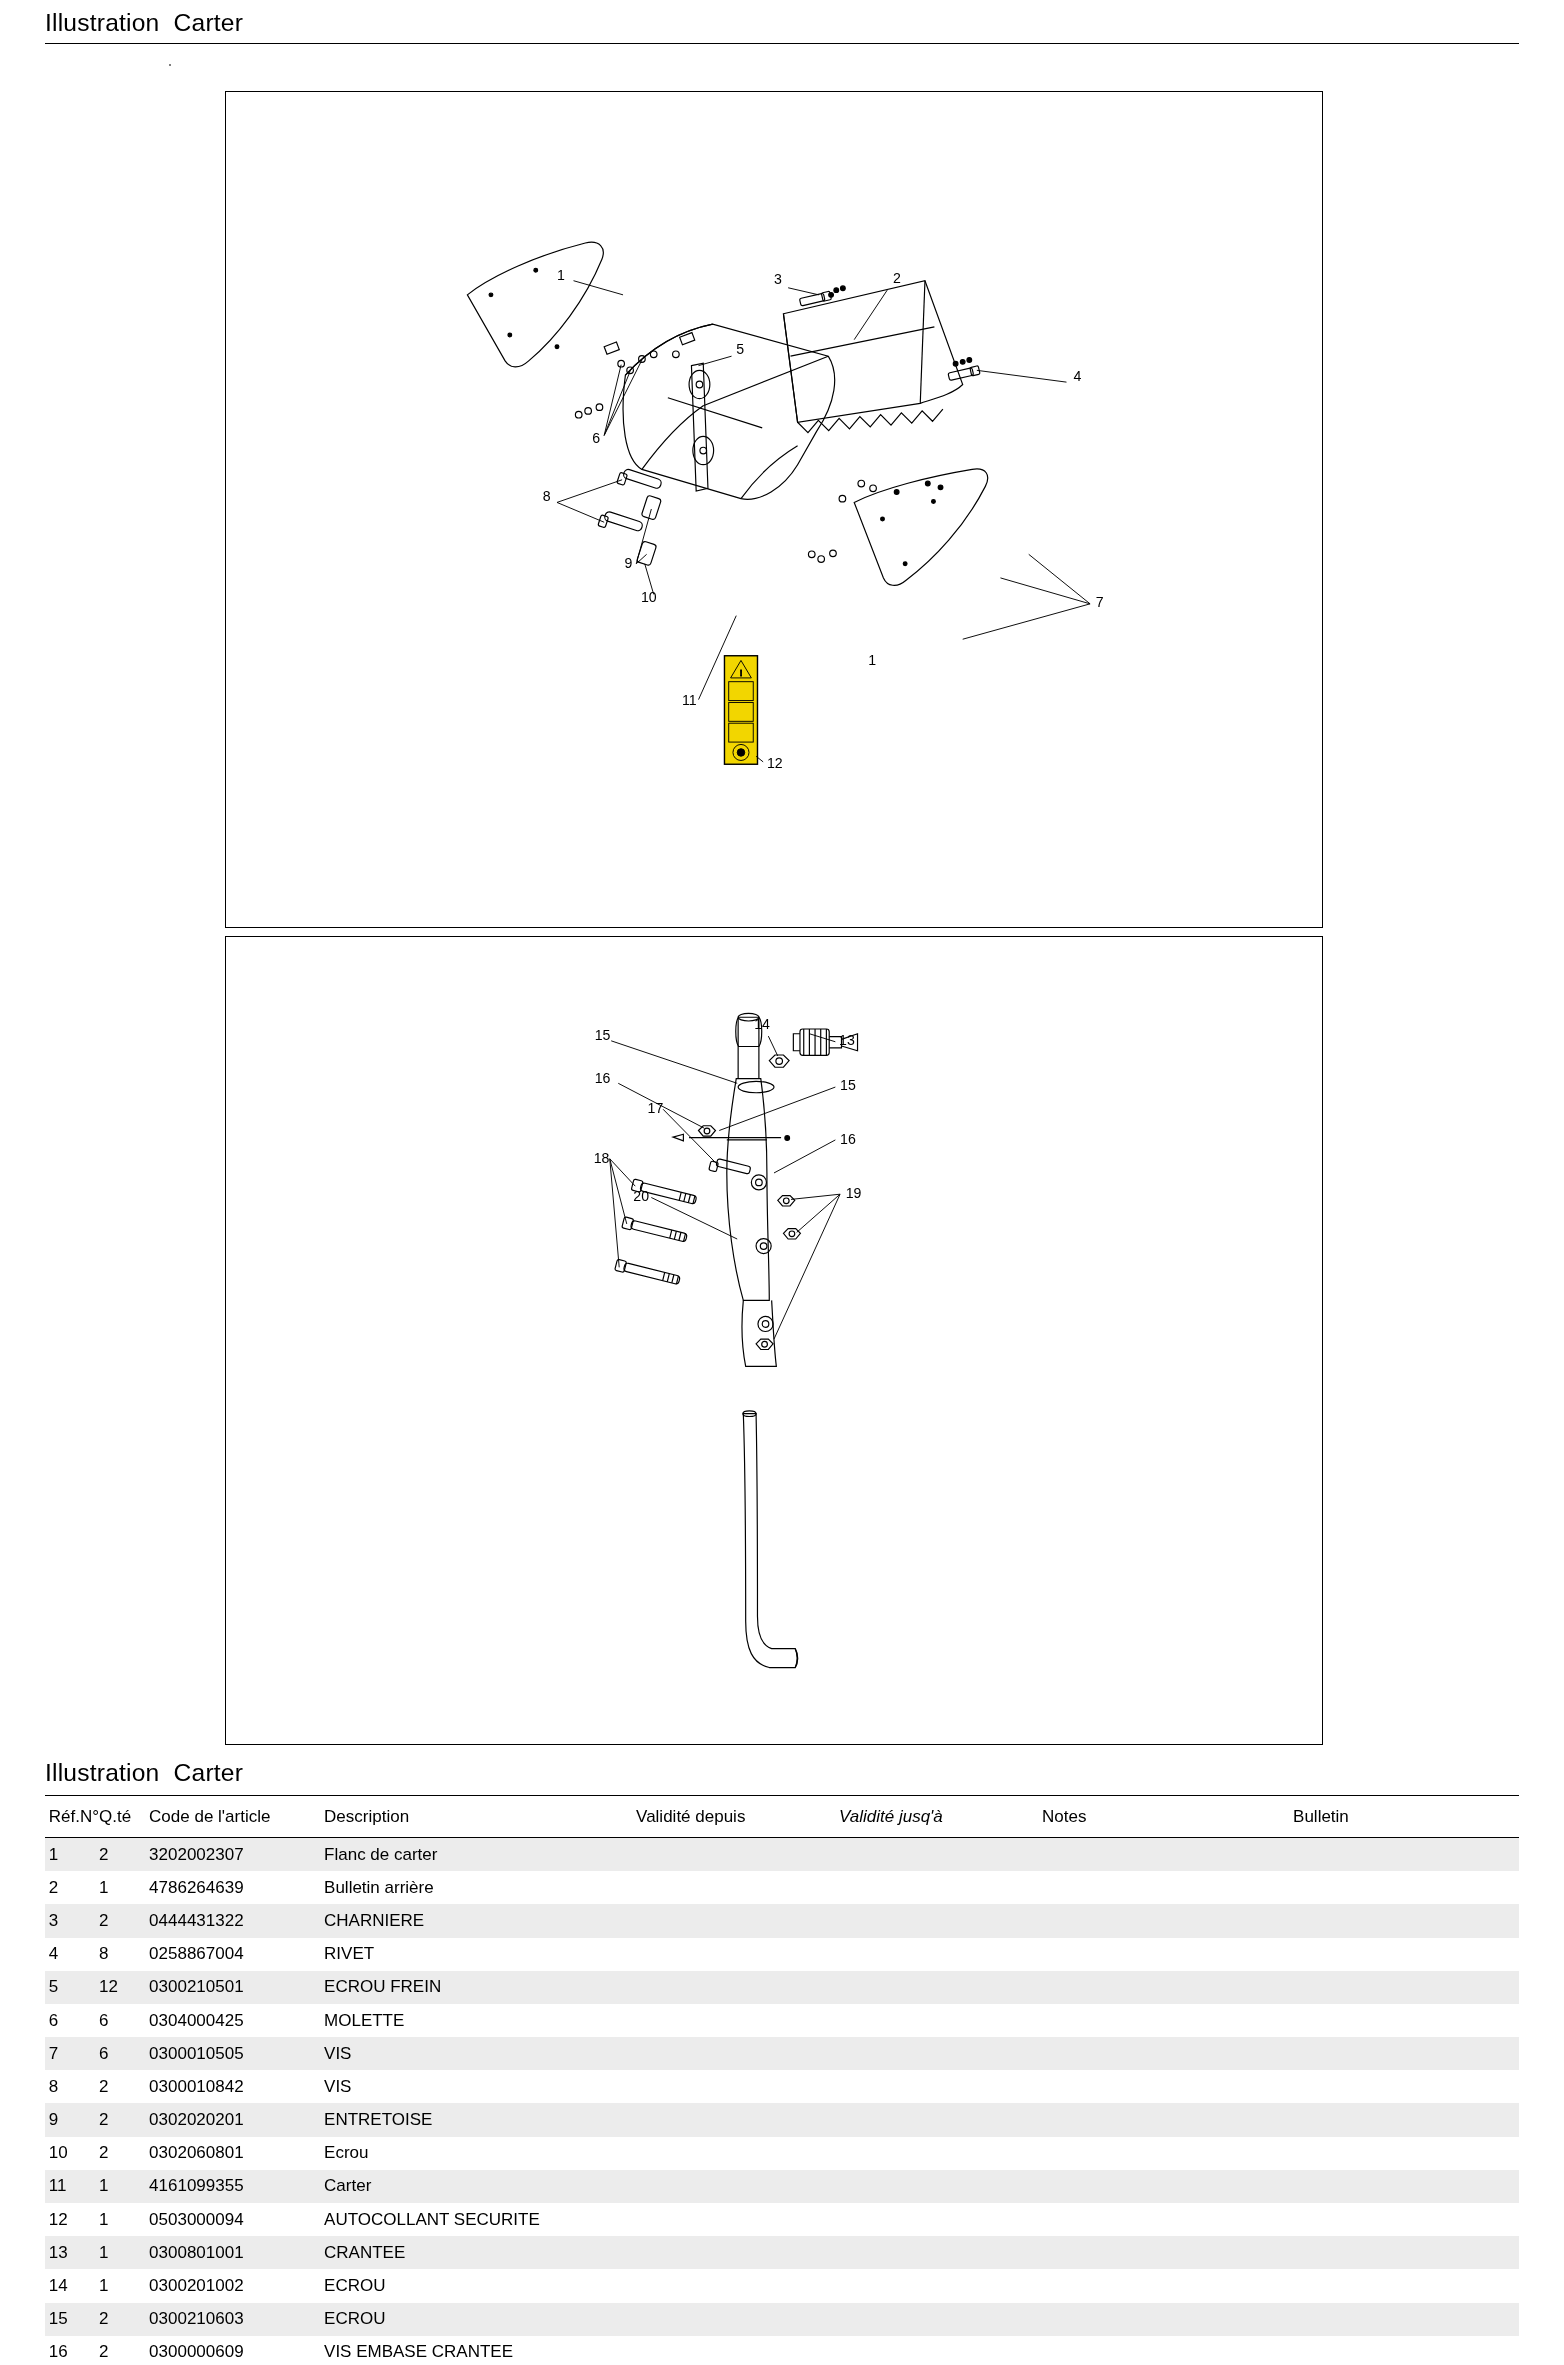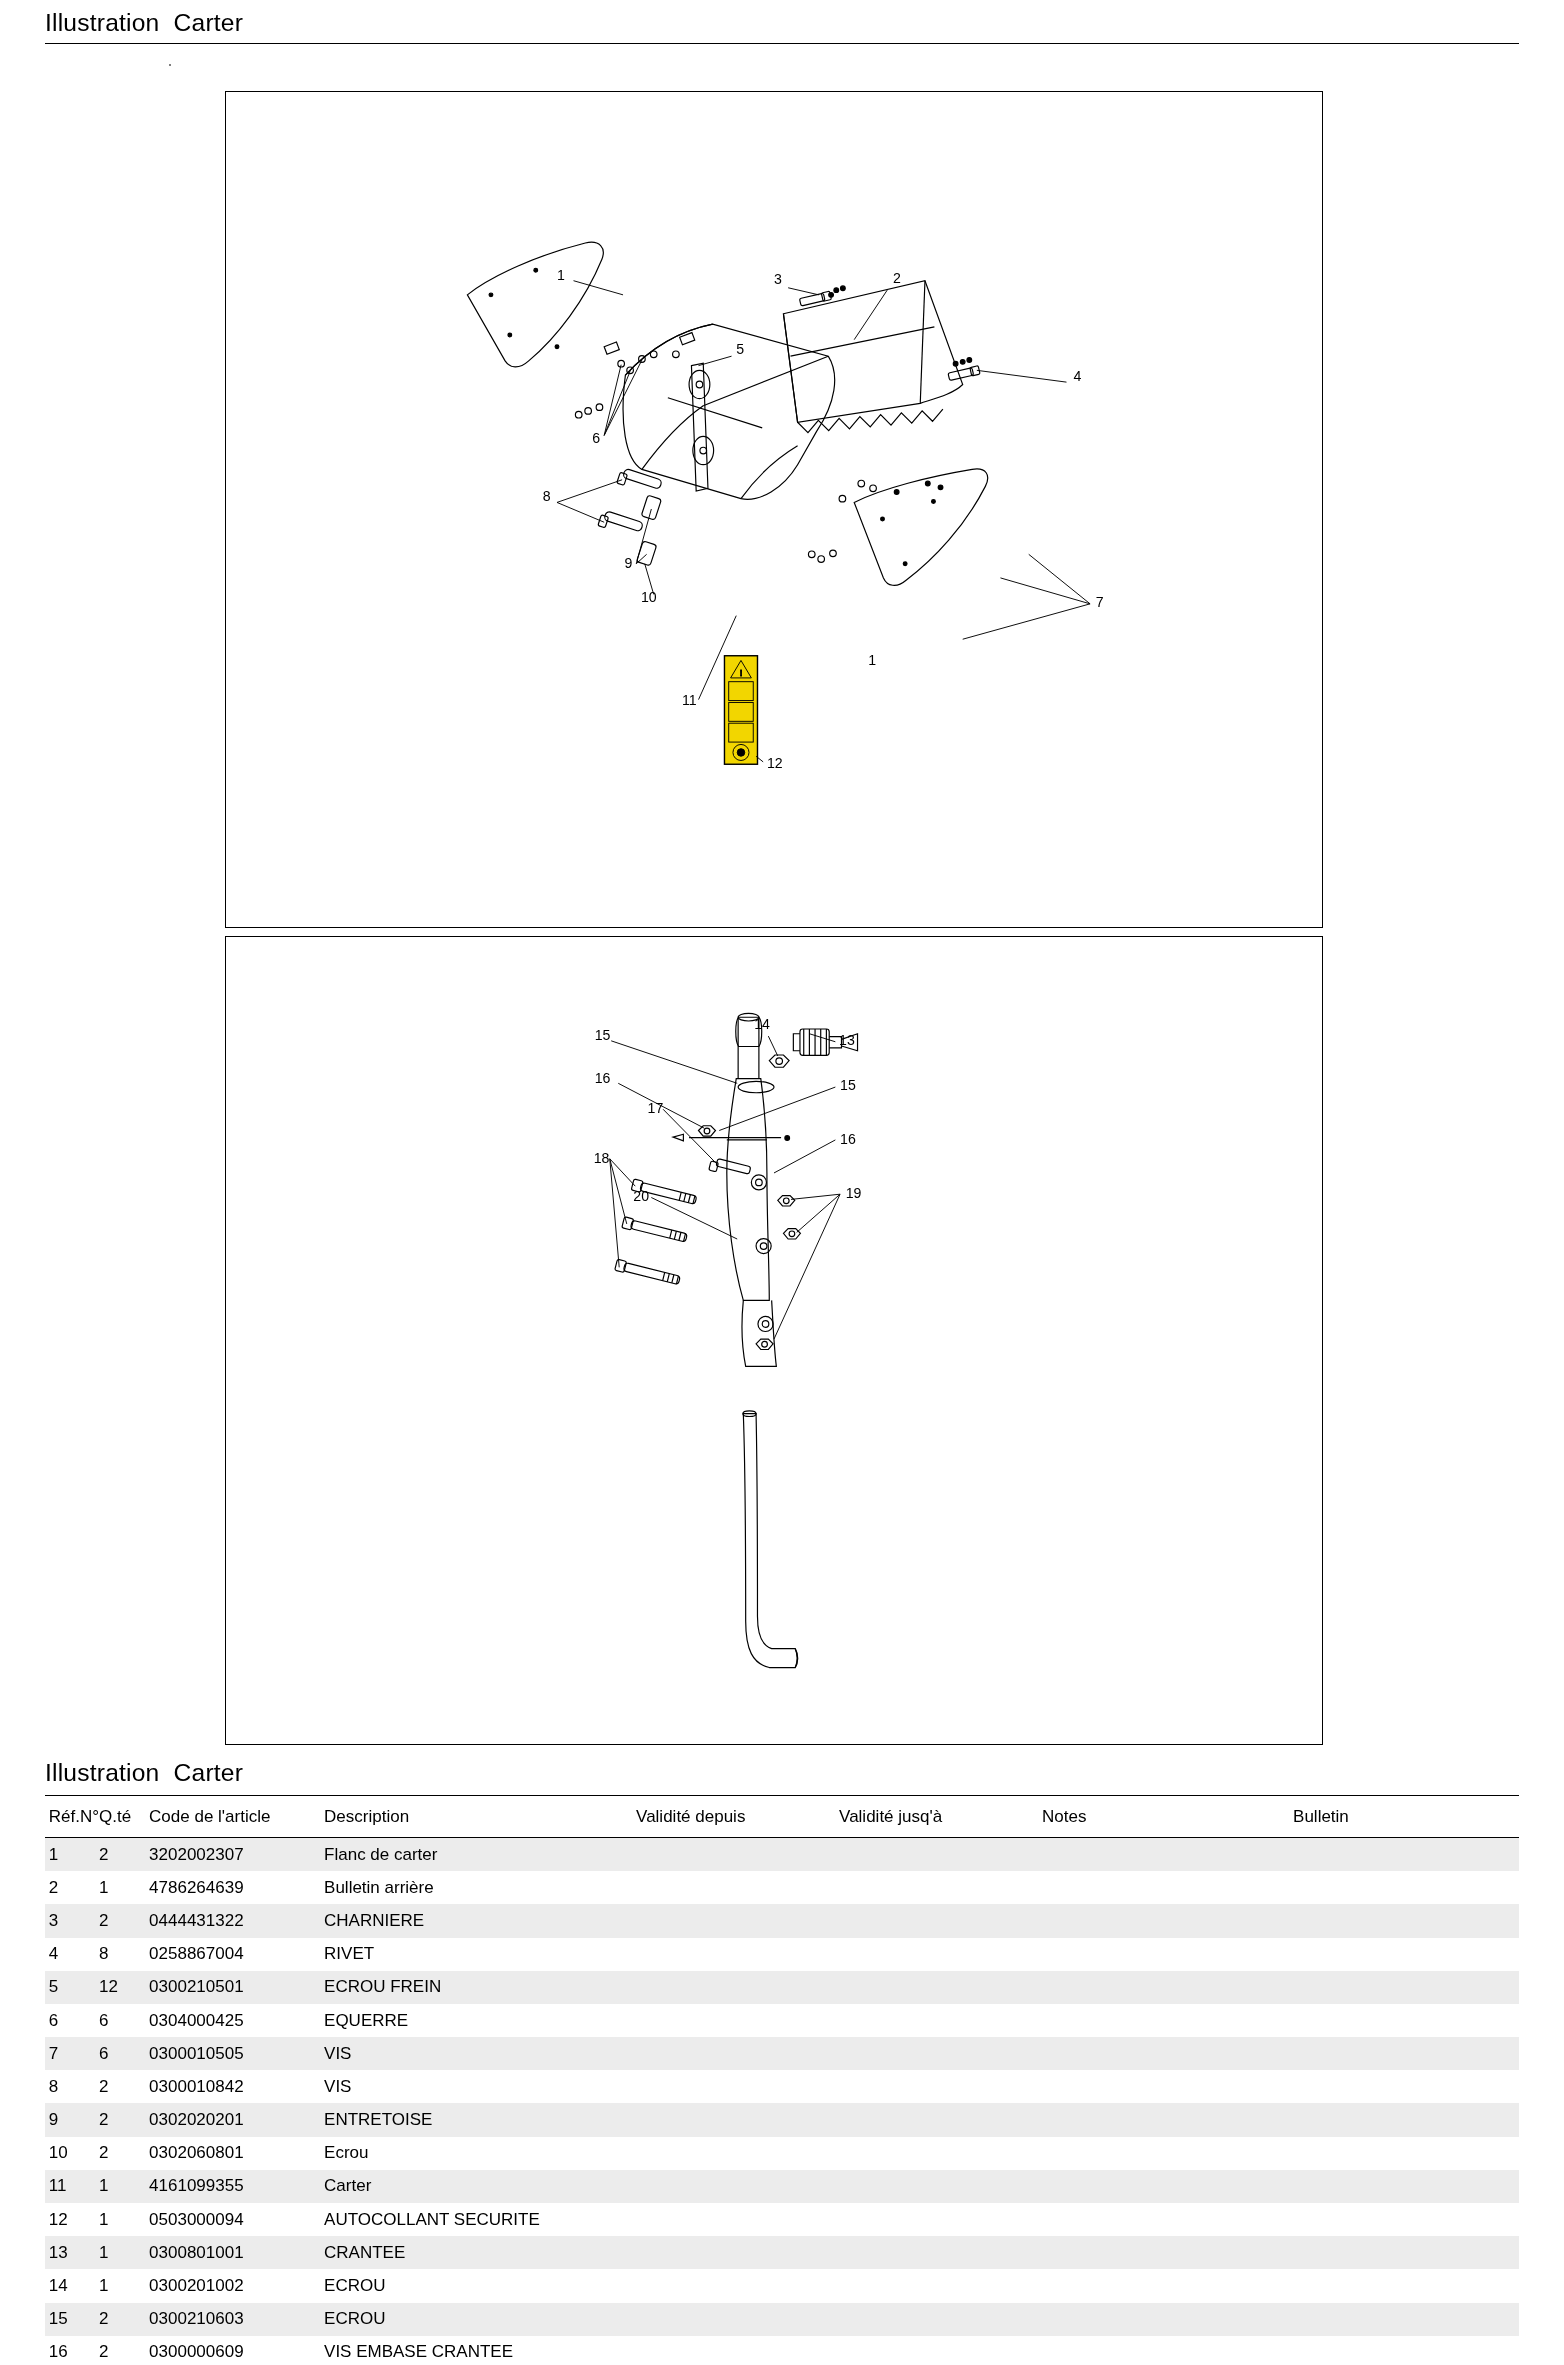--- a/index.html
+++ b/index.html
@@ -100,21 +100,21 @@
     white-space: nowrap;
   }
   table.parts tbody tr.odd {
     background: #ececec;
   }
   .col-ref    { width: 45px;  padding-left: 3.8px !important; }
   .col-qty    { width: 50px; }
   .col-code   { width: 175px; }
   .col-desc   { width: 312px; }
   .col-from   { width: 203px; }
-  .col-to     { width: 203px; }
+  .col-to     { width: 203px; font-style: italic; }
   .col-notes  { width: 251px; }
   .col-bull   { width: auto;  }
   
   text.lbl {
     font-family: "Liberation Sans", sans-serif;
     font-size: 30px;
     fill: #000;
   }
 </style>
 </head>
@@ -433,21 +433,21 @@
           <td>ECROU FREIN</td>
           <td></td>
           <td></td>
           <td></td>
           <td></td>
         </tr>
       <tr class="even">
           <td class="col-ref">6</td>
           <td>6</td>
           <td>0304000425</td>
-          <td>EQUERRE</td>
+          <td>MOLETTE</td>
           <td></td>
           <td></td>
           <td></td>
           <td></td>
         </tr>
       <tr class="odd">
           <td class="col-ref">7</td>
           <td>6</td>
           <td>0300010505</td>
           <td>VIS</td>

